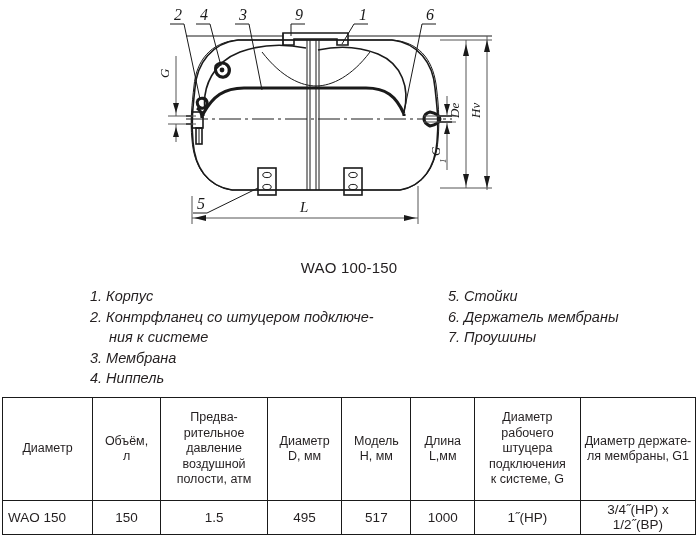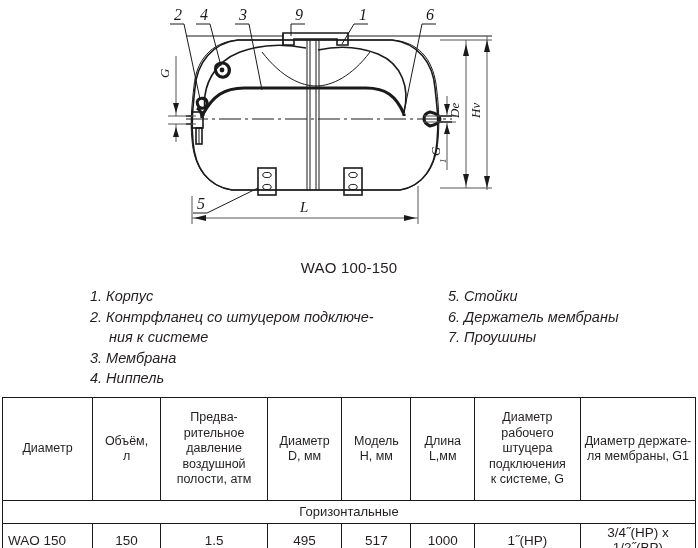--- a/index.html
+++ b/index.html
@@ -227,23 +227,20 @@
 L,мм</td>
     <td class="hdr" style="width:105px">Диаметр
 рабочего
 штуцера
 подключения
 к системе, G</td>
     <td class="hdr last-hdr" style="width:120px">Диаметр держате-
 ля мембраны, G1</td>
   </tr>
   <tr>
-    <td class="group" colspan="8">Горизонтальные</td>
-  </tr>
-  <tr>
     <td class="data model">WAO 150</td>
     <td class="data">150</td>
     <td class="data">1.5</td>
     <td class="data">495</td>
     <td class="data">517</td>
     <td class="data">1000</td>
     <td class="data">1˝(HP)</td>
     <td class="data">3/4˝(HP) x 1/2˝(BP)</td>
   </tr>
 </tbody>

